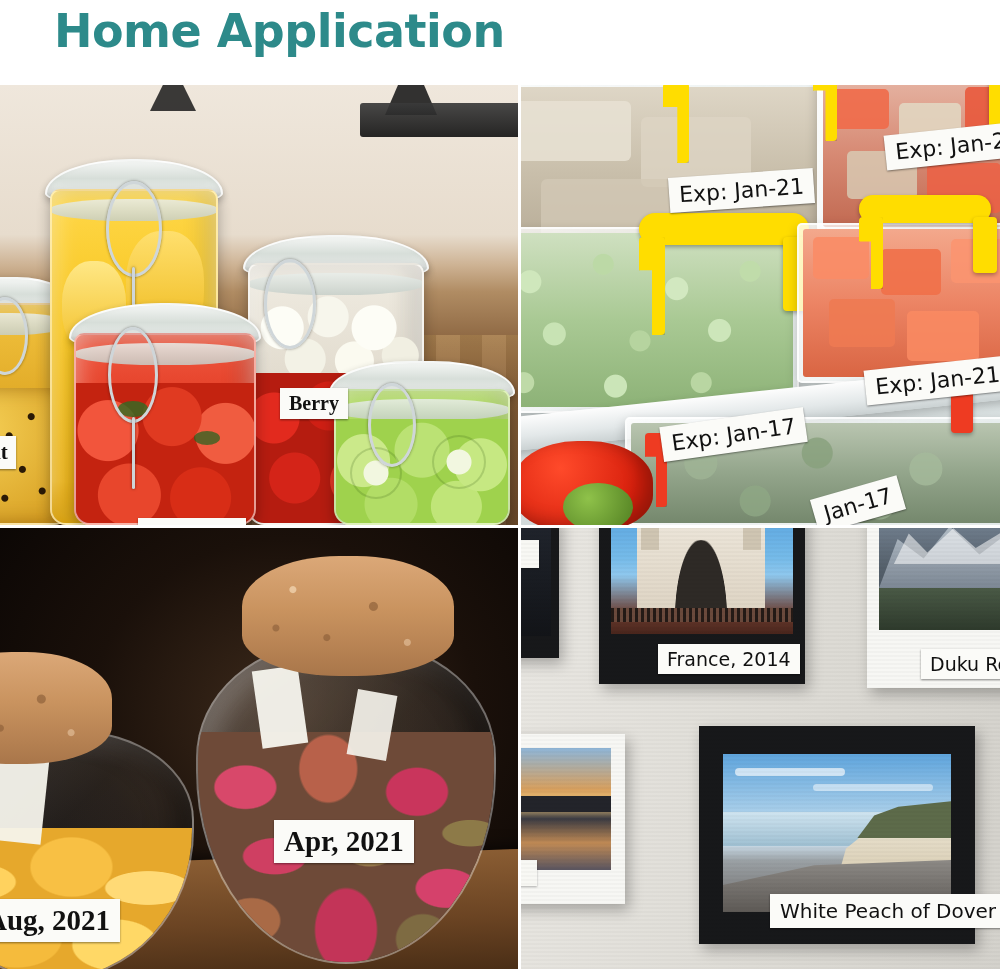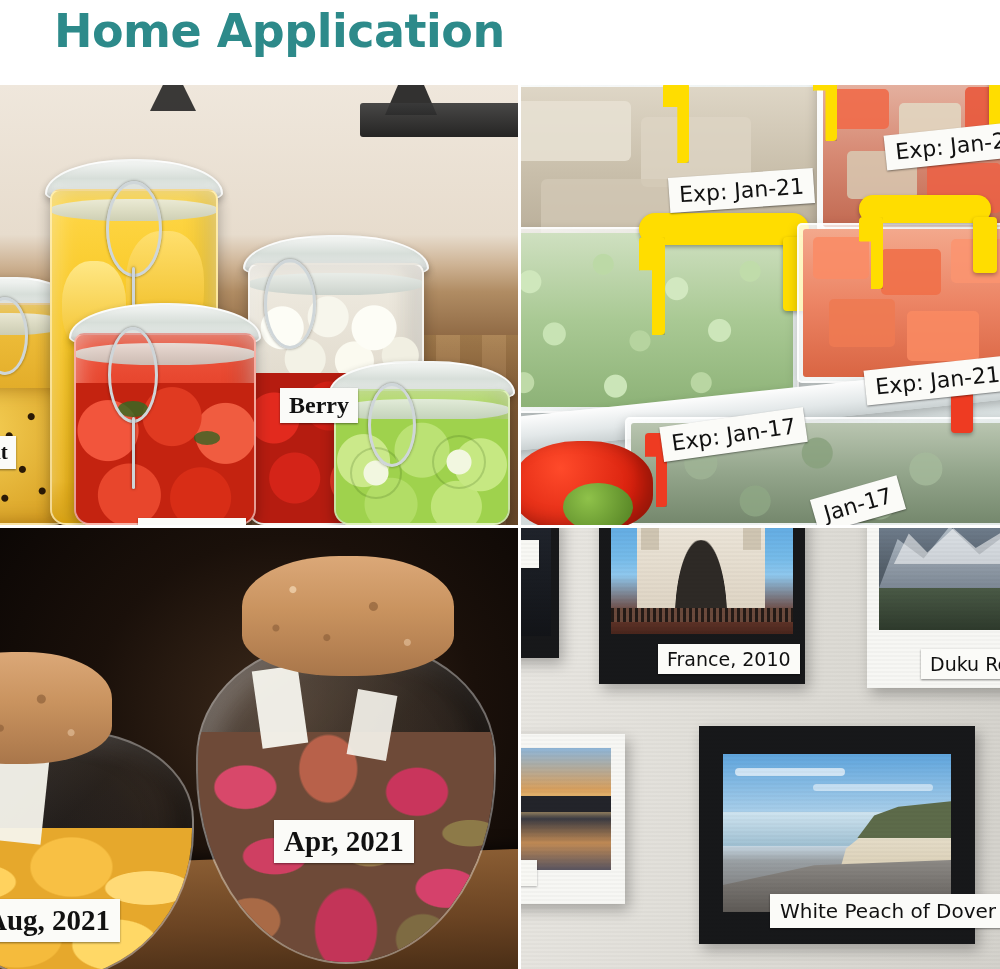--- a/index.html
+++ b/index.html
@@ -245,21 +245,21 @@
                background: radial-gradient(circle, #f2f7e0 0 12px, transparent 13px);
                box-shadow: inset 0 0 0 2px rgba(40,80,10,.18);"></div>
           <div style="position:absolute;left:96px;bottom:34px;width:54px;height:54px;border-radius:50%;
                background: radial-gradient(circle, #f2f7e0 0 12px, transparent 13px);
                box-shadow: inset 0 0 0 2px rgba(40,80,10,.18);"></div>
         </div>
         <div class="bail-loop" style="left:34px; top:-6px; width:48px; height:84px;"></div>
       </div>
 
       <div class="lbl serif" style="left:-34px; top:351px; padding:4px 8px; font-size:21px;">ruit</div>
-      <div class="lbl serif" style="left:280px; top:303px; padding:4px 9px; font-size:24px; z-index:30;">Berry</div>
+      <div class="lbl serif" style="left:280px; top:303px; padding:4px 9px; font-size:20px; z-index:30;">Berry</div>
       <div class="lbl serif" style="left:138px; top:433px; padding:4px 9px; font-size:22px;">Tomatoes</div>
 
     </div>
 
     <div class="cell" id="cell-freezer">
 
       <div class="box" style="left:-26px; top:-4px; width:330px; height:180px;">
         <div class="inner" style="background: linear-gradient(#ded6c6, #c9bfab 50%, #b5aa95);">
           <div style="position:absolute;left:10px;top:14px;width:120px;height:60px;border-radius:6px;
                background:#e8e2d4; opacity:.85;"></div>
@@ -416,21 +416,21 @@
                clip-path: polygon(0 100%,0 10%,8% 0,92% 0,100% 10%,100% 100%);"></div>
           <div style="position:absolute;left:64px;top:46px;width:52px;height:80px;
                background: radial-gradient(ellipse at 50% 100%, #2e2a26 0 70%, transparent 72%);
                border-radius: 26px 26px 0 0;"></div>
           <div style="position:absolute;left:30px;top:22px;width:18px;height:34px;background:#cfc5b2;"></div>
           <div style="position:absolute;left:132px;top:22px;width:18px;height:34px;background:#cfc5b2;"></div>
           <div style="position:absolute;left:0;bottom:12px;width:100%;height:14px;
                background: repeating-linear-gradient(90deg,#241a16 0 3px, #6b4a3c 3px 6px);"></div>
         </div>
       </div>
-      <div class="lbl sans" style="left:137px; top:116px; padding:4px 9px; font-size:19px;">France, 2010</div>
+      <div class="lbl sans" style="left:137px; top:116px; padding:4px 9px; font-size:19px;">France, 2014</div>
 
       <div class="frame white" style="left:346px; top:-56px; width:200px; height:216px;">
         <div class="pic" style="left:12px; top:10px; width:186px; height:148px;
                     background: linear-gradient(#8e9aa6 0%, #6f7d8c 30%, #55606b 58%, #3f4a52 100%);">
           <div style="position:absolute;left:0;top:36px;width:100%;height:70px;
                background: linear-gradient(#b9c4cd, #7d8895);
                clip-path: polygon(0 100%, 10% 30%, 24% 58%, 38% 12%, 54% 52%, 70% 20%, 86% 56%, 100% 26%, 100% 100%);"></div>
           <div style="position:absolute;left:0;top:44px;width:100%;height:38px;
                background: rgba(255,255,255,.55);
                clip-path: polygon(8% 100%, 16% 20%, 26% 70%, 40% 6%, 52% 58%, 66% 16%, 80% 62%, 92% 24%, 96% 100%);"></div>

